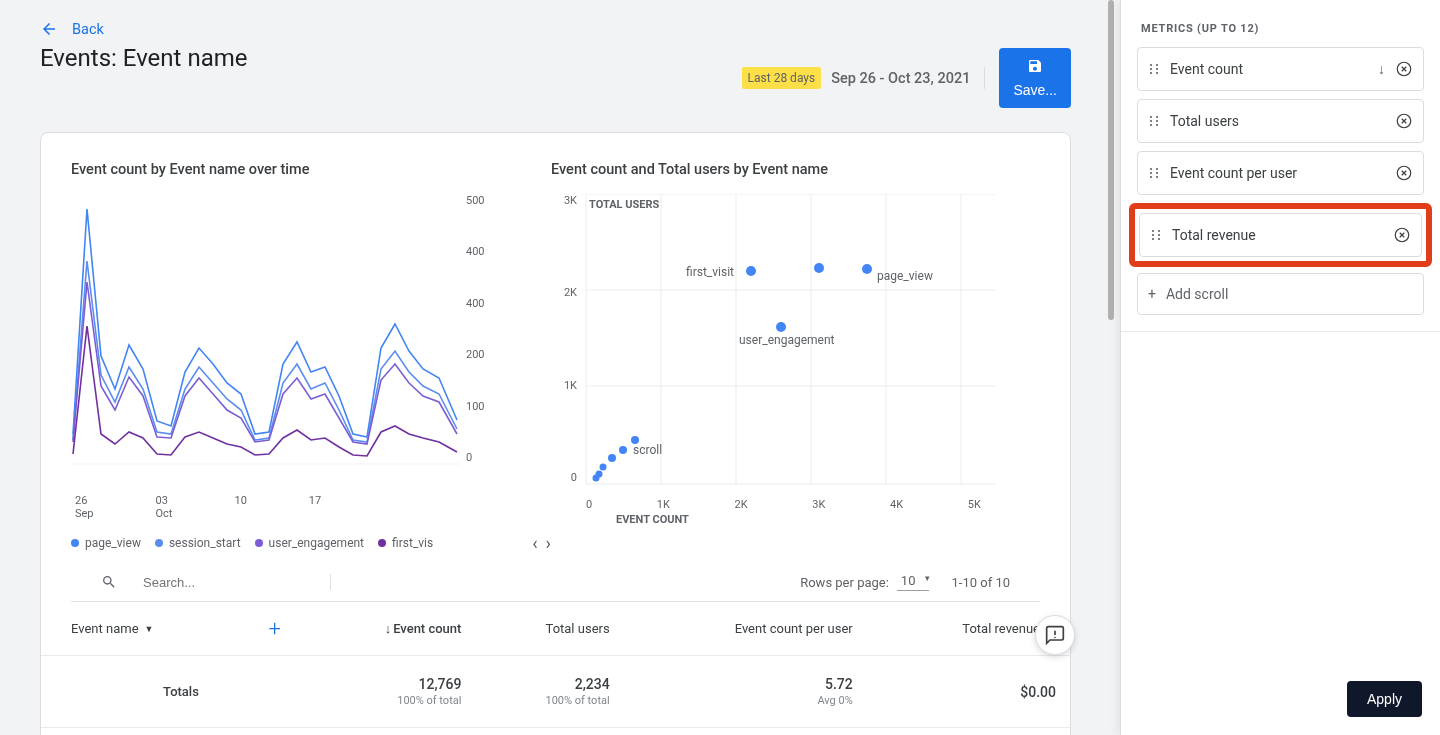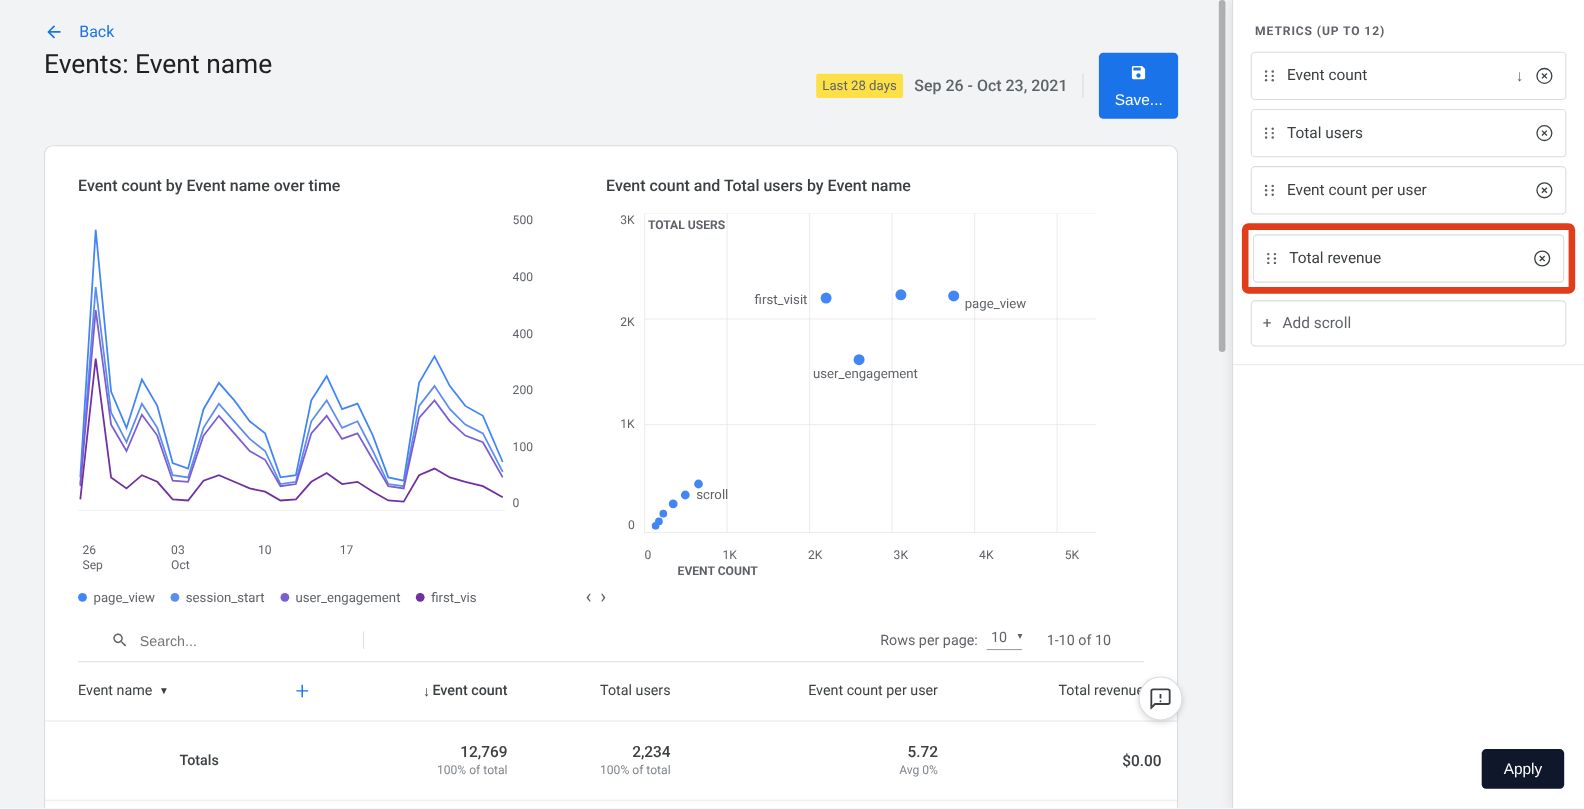--- a/index.html
+++ b/index.html
@@ -38,21 +38,21 @@
   .legend-arrows span { cursor: pointer; font-size: 18px; color: #5f6368; }
   
   .scatter-chart { position: relative; height: 340px; padding-left: 30px; }
   .scatter-svg { width: 420px; height: 300px; }
   .scatter-y-labels { position: absolute; left: 8px; top: 0; font-size: 11px; color: #5f6368; height: 290px; display: flex; flex-direction: column; justify-content: space-between; text-align: right; width: 18px; }
   .scatter-x-labels { display: flex; justify-content: space-between; width: 395px; margin-left: 5px; font-size: 11px; color: #5f6368; }
   .scatter-header-label { position: absolute; left: 38px; top: 4px; font-size: 11px; font-weight: 700; color: #5f6368; }
   .scatter-x-title { font-size: 11px; font-weight: 700; color: #5f6368; margin-left: 35px; margin-top: 2px; }
   
   .table-toolbar { display: flex; align-items: center; padding: 12px 30px 10px; border-bottom: 1px solid #e0e0e0; margin: 0 0; }
-  .search-box { display: flex; align-items: center; gap: 10px; flex: 0 0 230px; border-right: 1px solid #e0e0e0; }
+  .search-box { display: flex; align-items: center; gap: 26px; flex: 0 0 230px; border-right: 1px solid #e0e0e0; }
   .search-box svg { width: 16px; height: 16px; color: #5f6368; }
   .search-box input { border: none; outline: none; font-size: 13px; width: 160px; }
   .rows-per-page { margin-left: auto; display: flex; align-items: center; gap: 8px; font-size: 13px; color: #5f6368; }
   .rpp-select { border: none; border-bottom: 1px solid #9aa0a6; padding: 0 14px 2px 4px; font-size: 13px; position: relative; }
   .rpp-select::after { content: '▾'; position: absolute; right: 0; font-size: 9px; }
   .page-info { margin-left: 22px; font-size: 13px; color: #5f6368; }
   
   .data-table { width: 100%; border-collapse: collapse; }
   .data-table th, .data-table td { padding: 14px 10px; font-size: 13px; text-align: right; border-bottom: 1px solid #e8eaed; }
   .data-table th { font-weight: 400; color: #3c4043; }

